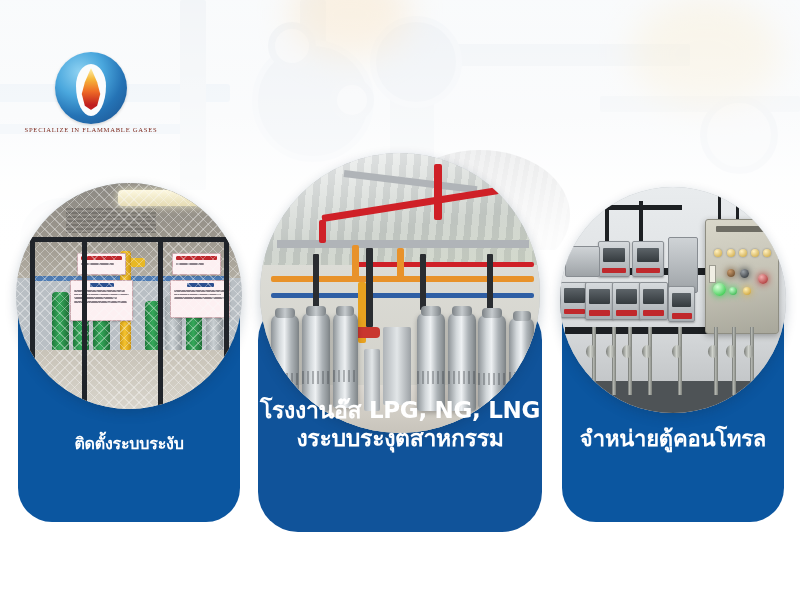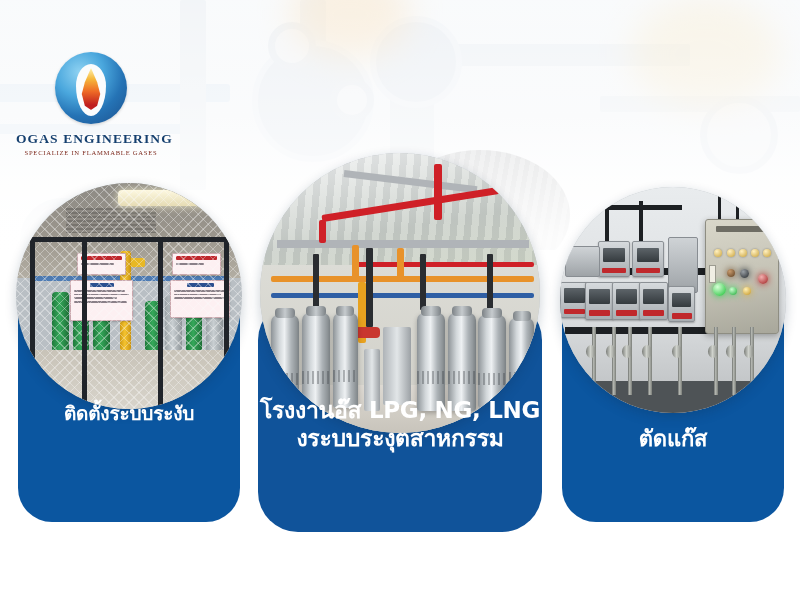--- a/index.html
+++ b/index.html
@@ -50,21 +50,21 @@
   .panel.mid{background:#10539a;border-radius:40px;}
   .circle{position:absolute;border-radius:50%;overflow:hidden;
     background:#b9bfc4;box-shadow:0 4px 12px rgba(12,40,70,.22);}
   .cap{position:absolute;left:0;width:100%;text-align:center;color:#fff;
     font-family:"DejaVu Sans","Liberation Sans",sans-serif;font-weight:700;}
   .cap div{white-space:nowrap;}
 
   
   #card1{left:18px;top:268px;width:222px;height:254px;}
   #card1 .circle{left:-2px;top:-85px;width:226px;height:226px;}
-  #card1 .cap{top:132px;font-size:19px;line-height:27px;letter-spacing:-.2px;}
+  #card1 .cap{top:162px;font-size:16px;line-height:27px;letter-spacing:-.2px;}
   
   #card2{left:258px;top:300px;width:284px;height:232px;}
   #card2 .circle{left:2px;top:-147px;width:280px;height:280px;}
   #card2 .cap{top:96px;font-size:23px;line-height:28px;letter-spacing:-.3px;}
   
   #card3{left:562px;top:270px;width:222px;height:252px;}
   #card3 .circle{left:-2px;top:-83px;width:226px;height:226px;}
   #card3 .cap{top:155px;font-size:22px;line-height:27px;letter-spacing:-.2px;}
 
   
@@ -165,21 +165,20 @@
     <div class="bg-fade"></div>
   </div>
   <div class="bg-bottom"></div>
 
   <div class="logo">
     <div class="logo-mark">
       <div class="logo-ring"></div>
       <div class="logo-hole"></div>
       <div class="logo-drop"></div>
     </div>
-    <div class="logo-name">OGAS ENGINEERING</div>
     <div class="logo-tag">SPECIALIZE IN FLAMMABLE GASES</div>
   </div>
 
   <div class="card" id="card1">
     <div class="panel"></div>
 
     <div class="circle">
       <div class="ph">
         <div class="p1-wall"></div>
         <div class="p1-vent"></div>
@@ -368,17 +367,17 @@
         <div class="p3-elb" style="left:27.5%;top:70%;"></div>
         <div class="p3-elb" style="left:36.5%;top:70%;"></div>
         <div class="p3-elb" style="left:49.5%;top:70%;"></div>
         <div class="p3-elb" style="left:65.5%;top:70%;"></div>
         <div class="p3-elb" style="left:73.5%;top:70%;"></div>
         <div class="p3-elb" style="left:81.5%;top:70%;"></div>
       </div>
     </div>
 
     <div class="cap">
-      <div>ตัดแก๊ส</div>
+      <div>จำหน่ายตู้คอนโทรล</div>
     </div>
   </div>
 
 </div>
 
 </body></html>

